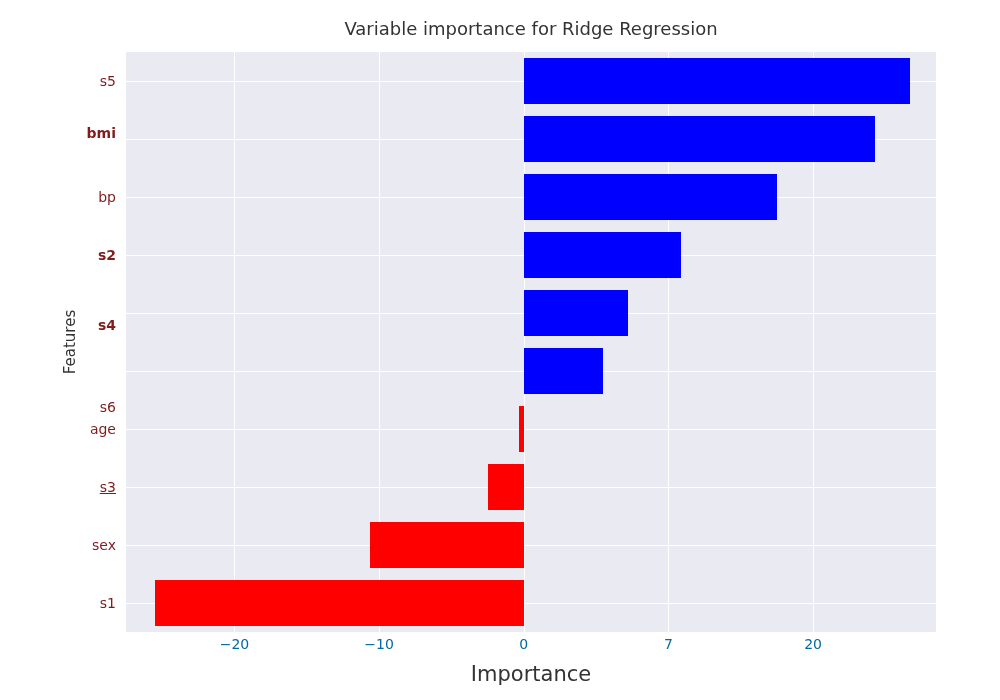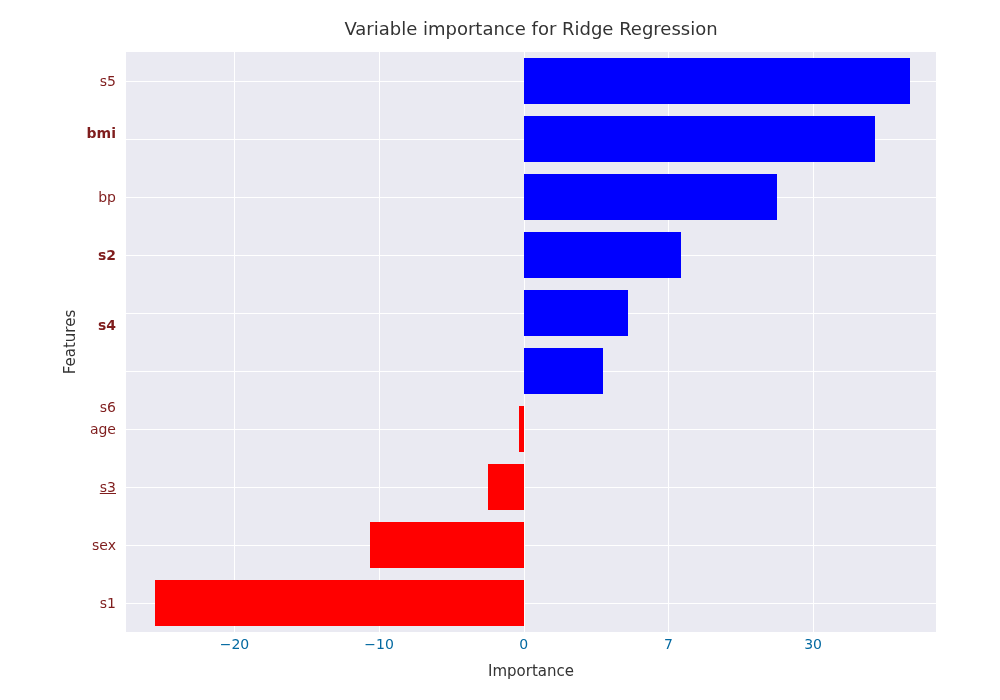--- a/index.html
+++ b/index.html
@@ -46,21 +46,21 @@
   .ylabel span {
     transform: rotate(-90deg);
     white-space: nowrap;
   }
   .xlabel {
     position: absolute;
     left: 126px;
     width: 810px;
     top: 662px;
     text-align: center;
-    font-size: 15px;
+    font-size: 21px;
     color: #333;
   }
   .gridline-v {
     position: absolute;
     top: 0; bottom: 0;
     width: 1px;
     background: #fff;
   }
   .gridline-h {
     position: absolute;
@@ -128,21 +128,21 @@
       <div class="bar" style="top: 493px; left: 244.446px; width: 153.321px; background: rgb(255, 0, 0);"></div>
       <div class="bar" style="top: 551px; left: 28.9286px; width: 368.839px; background: rgb(255, 0, 0);"></div>
     </div>
 
   <div class="xlabel">Importance</div>
 
 <div class="xtick" style="left: 234.482px;">−20</div>
     <div class="xtick" style="left: 379.125px; text-align: center;">−10</div>
     <div class="xtick" style="left: 523.768px;">0</div>
     <div class="xtick" style="left: 668.411px;">7</div>
-    <div class="xtick" style="left: 813.054px;">30</div>
+    <div class="xtick" style="left: 813.054px;">20</div>
     <div class="ytick" style="top: 81px;">s5</div>
     <div class="ytick" style="top: 133px; font-weight: bold;">bmi</div>
     <div class="ytick" style="top: 197px;">bp</div>
     <div class="ytick" style="top: 255px; font-weight: bold;">s2</div>
     <div class="ytick" style="top: 325px; font-weight: bold;">s4</div>
     <div class="ytick" style="top: 371px; margin-top: 36px;">s6</div>
     <div class="ytick" style="top: 429px;">age</div>
     <div class="ytick" style="top: 487px; text-decoration: underline;">s3</div>
     <div class="ytick" style="top: 545px;">sex</div>
     <div class="ytick" style="top: 603px;">s1</div>

